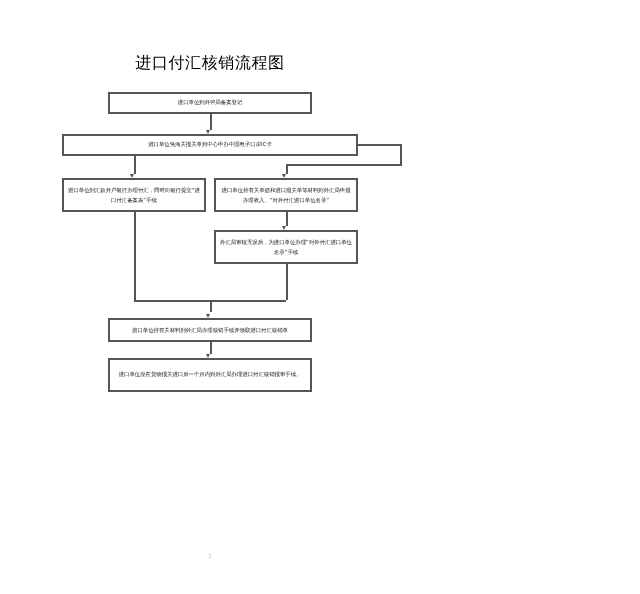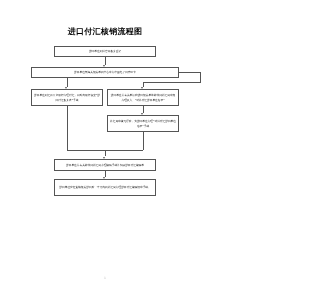--- a/index.html
+++ b/index.html
@@ -28,21 +28,21 @@
   }
 
   
   .chart-title {
     position: absolute;
     left: 0;
     top: 26px;
     width: 210px;
     text-align: center;
     font-size: 8px;
-    font-weight: bold;
+    font-weight: normal;
     letter-spacing: 0.3px;
     line-height: 11px;
     color: #000000;
   }
 
   
   .node {
     position: absolute;
     box-sizing: border-box;
     border: 0.6px solid #555555;

